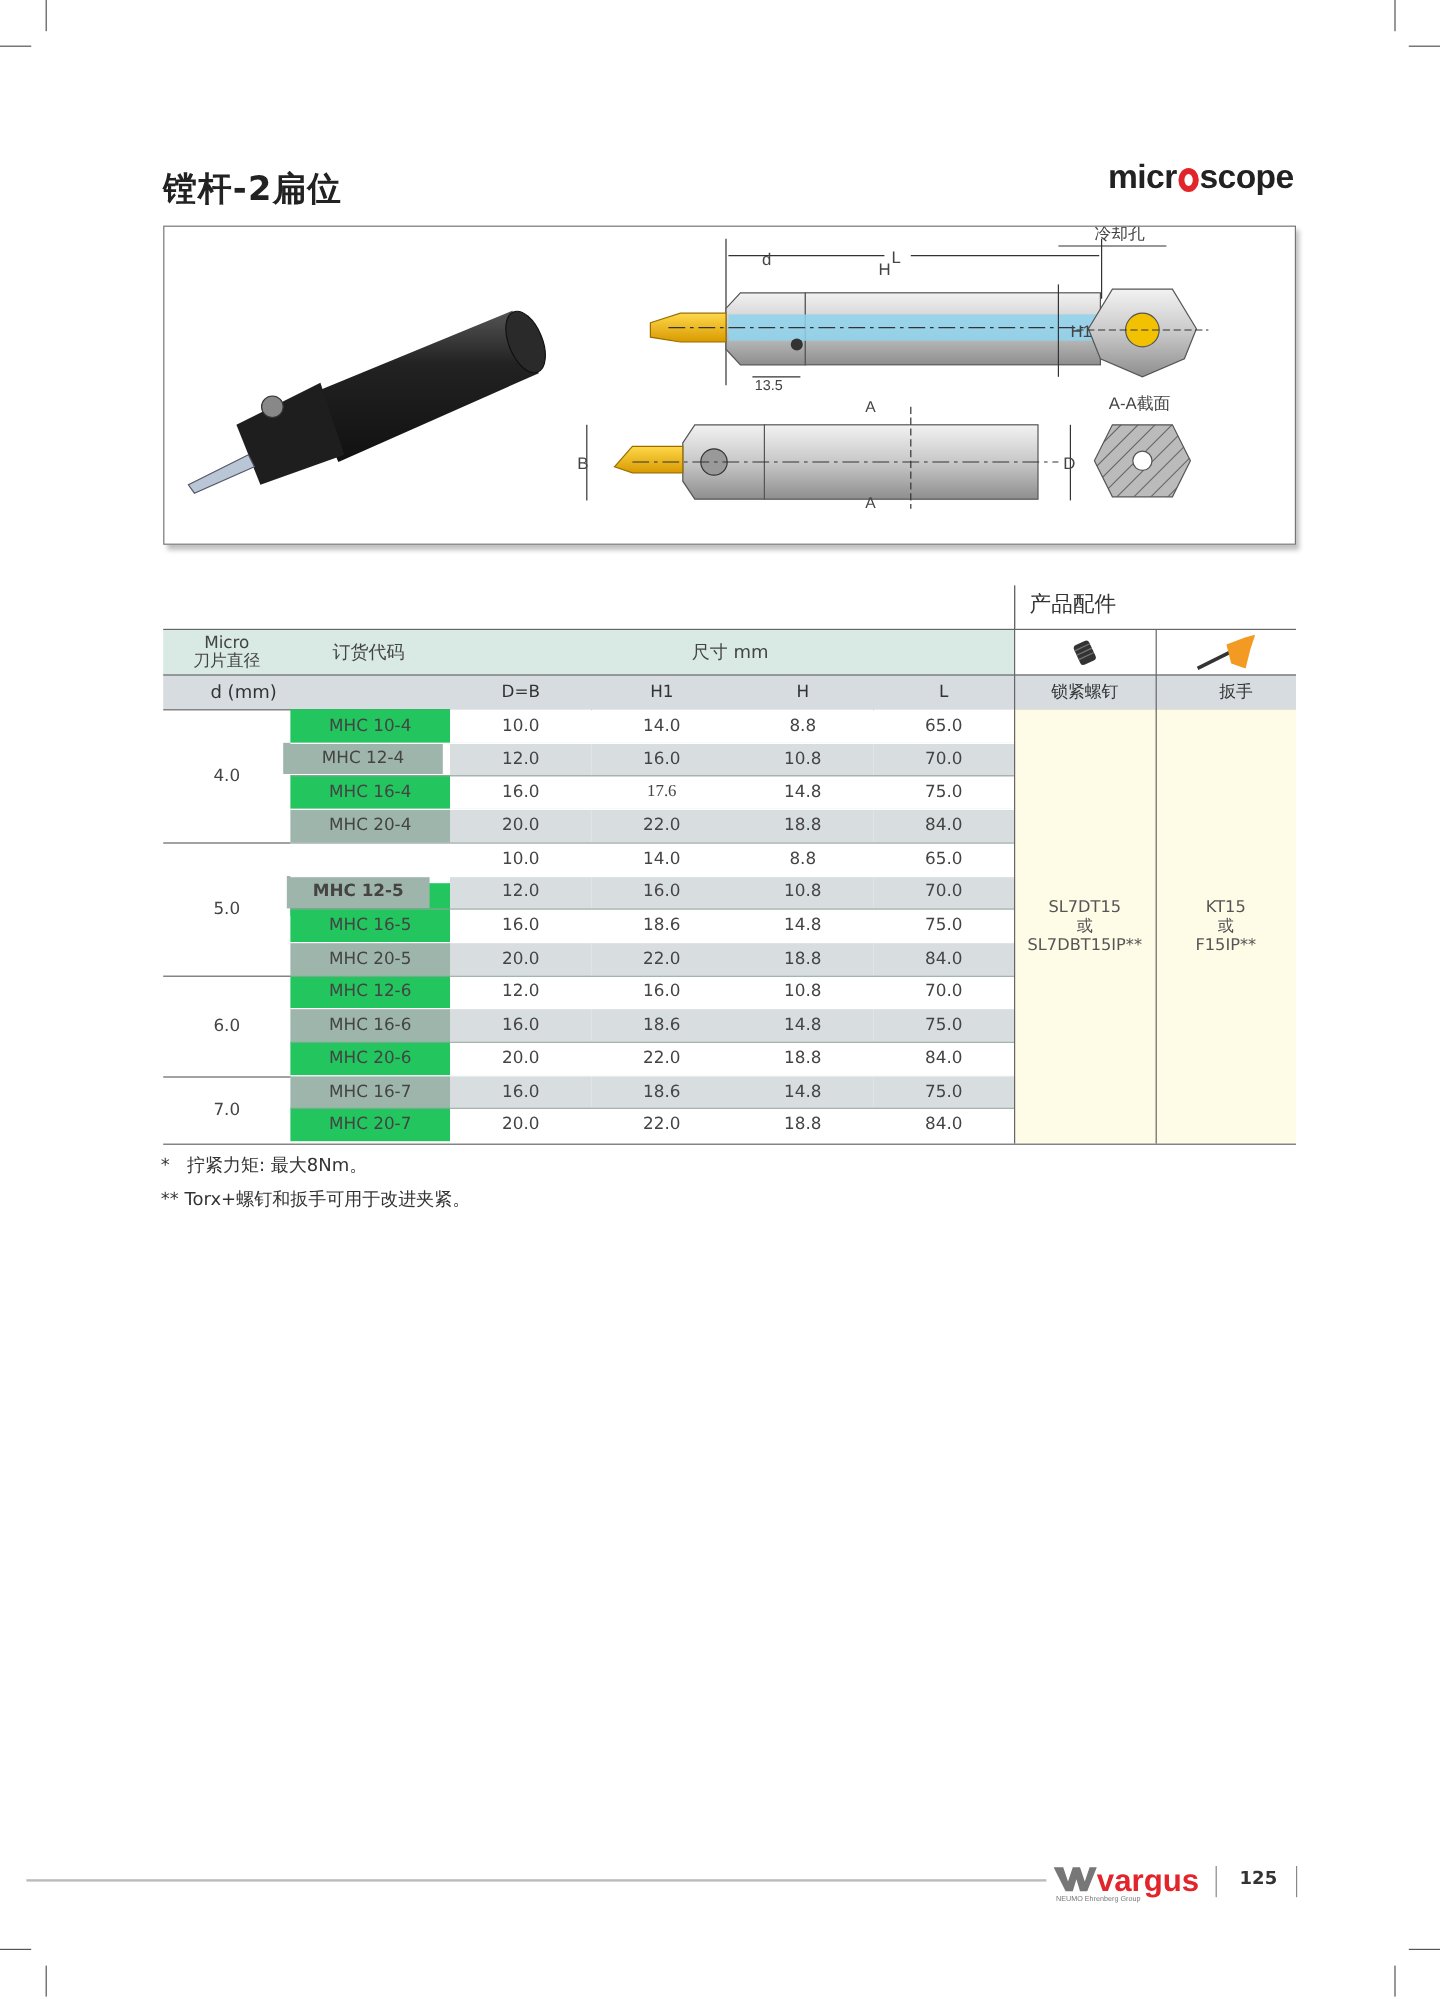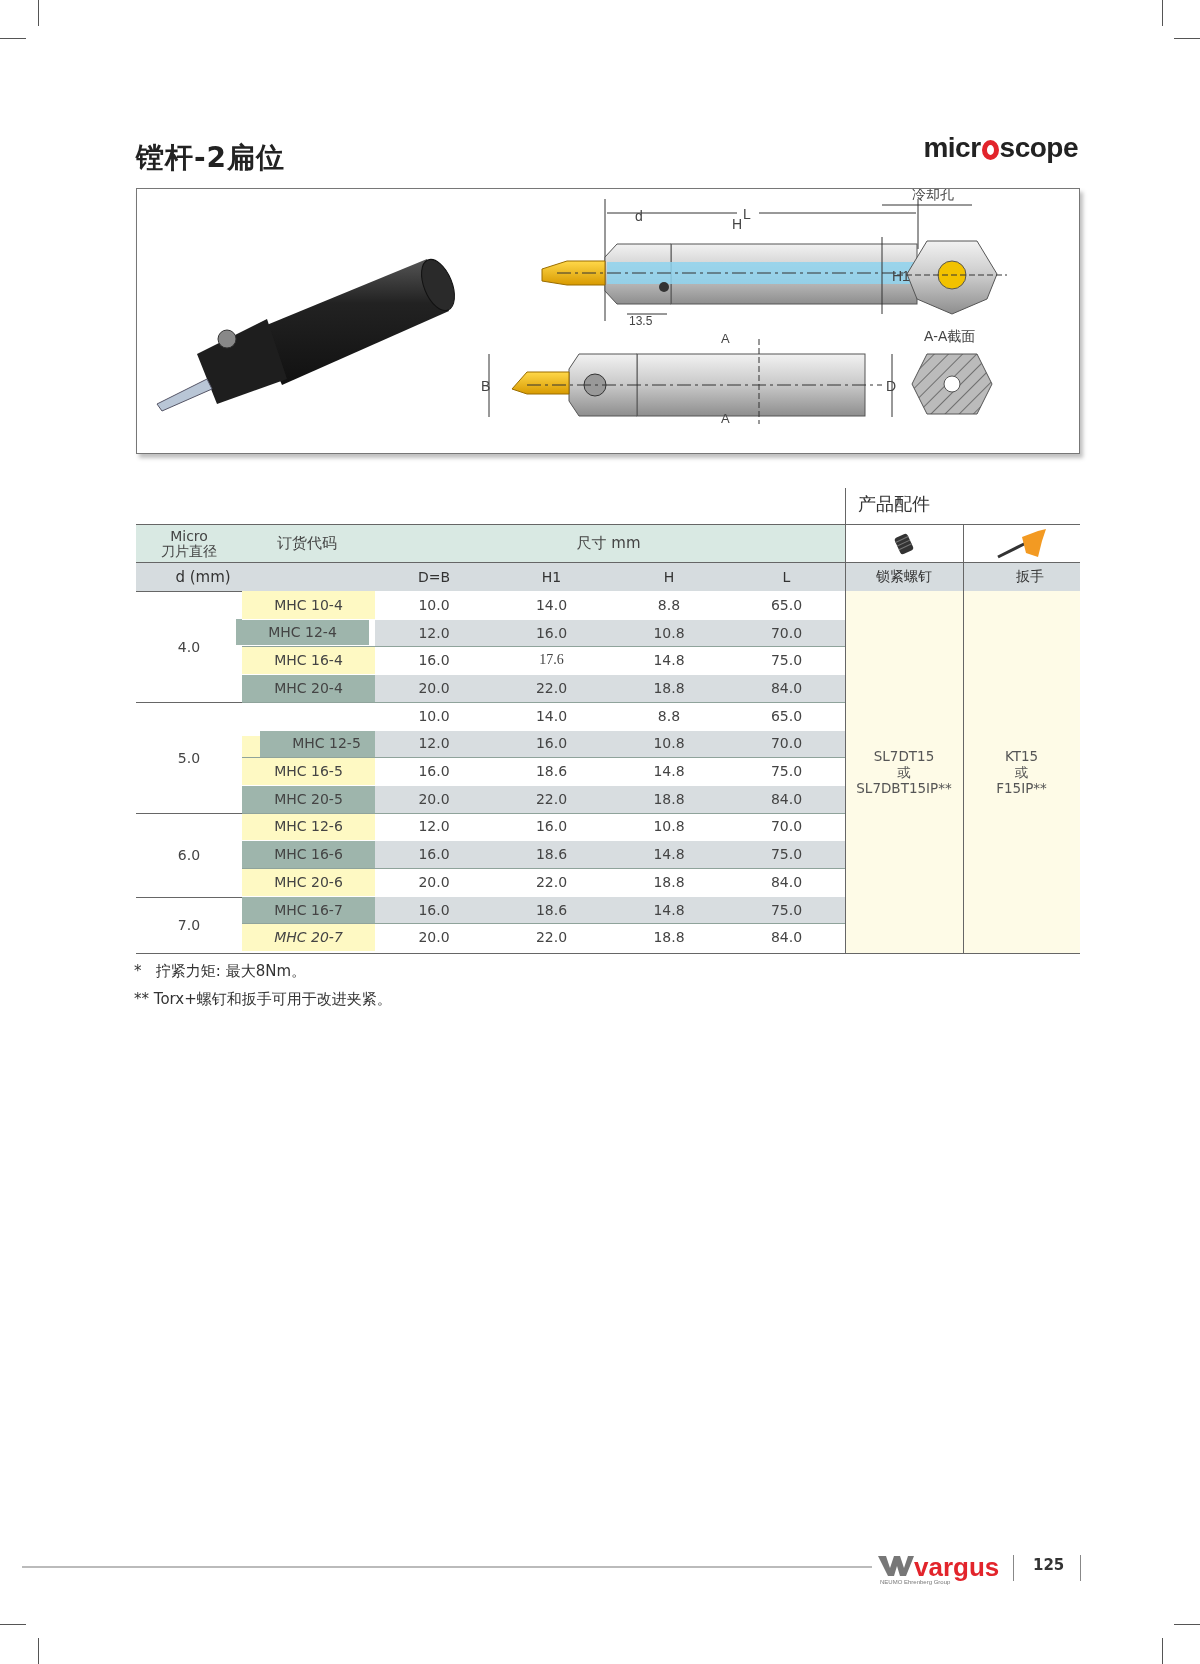--- a/index.html
+++ b/index.html
@@ -12,21 +12,21 @@
 
   .frame { position:absolute; left:136px; top:188px; width:944px; height:266px; border:1.5px solid #777; background:#fff; box-shadow:3px 4px 4px rgba(0,0,0,0.25); box-sizing:border-box; }
   .frame svg { position:absolute; left:0; top:0; }
   .acc-head { position:absolute; left:845px; top:488px; height:36px; border-left:1.5px solid #666; padding-left:12px; font-size:18px; color:#333; line-height:32px; }
   .hline { position:absolute; height:0; border-top:1.5px solid #666; }
 
   .hdr1 { position:absolute; left:136px; top:525px; width:709px; height:37px; background:#d9e9e3; }
   .cell { position:absolute; display:flex; align-items:center; justify-content:center; font-size:14px; color:#444; text-align:center; box-sizing:border-box; }
   .hdr2 { position:absolute; left:136px; top:562px; width:944px; height:29px; background:#d6dcdf; }
   .vline { position:absolute; width:0; border-left:1.5px solid #666; }
-  .code-light { background:#fef9c3; }
+  .code-light { background:#22c55e; }
   .code-dark { background:#9eb5ac; }
   .val-grey { background:#d8dde0; }
   .val-white { background:#ffffff; }
   .rowsep { position:absolute; height:0; border-top:1px solid #fff; }
   .acc-body { position:absolute; top:591px; height:362px; background:#fefbe7; }
   .acc-text { position:absolute; font-size:13.5px; color:#555; text-align:center; line-height:16px; }
   .note { position:absolute; left:134px; font-size:15px; color:#333; }
   .footline { position:absolute; left:22px; top:1566px; width:850px; height:2px; background:#bbb; }
   .vargus { position:absolute; left:878px; top:1552px; }
   .pageno { position:absolute; left:1033px; top:1556px; font-size:15px; font-weight:bold; color:#333; }
@@ -199,21 +199,21 @@
     <div class="cell val-grey" style="left: 493px; top: 674.1px; width: 117px; height: 27.7px;">22.0</div>
     <div class="cell val-grey" style="left: 610px; top: 674.1px; width: 118px; height: 27.7px;">18.8</div>
     <div class="cell val-grey" style="left: 728px; top: 674.1px; width: 117px; height: 27.7px;">84.0</div>
     <div class="rowsep" style="left: 242px; top: 674.1px; width: 603px; border-top-color: rgb(255, 255, 255);"></div>
     <div class="cell code-light" style="left: 242px; top: 701.8px; width: 133px; height: 27.7px; margin-top: 34px;">MHC 10-5</div>
     <div class="cell val-white" style="left: 375px; top: 701.8px; width: 118px; height: 27.7px;">10.0</div>
     <div class="cell val-white" style="left: 493px; top: 701.8px; width: 117px; height: 27.7px;">14.0</div>
     <div class="cell val-white" style="left: 610px; top: 701.8px; width: 118px; height: 27.7px;">8.8</div>
     <div class="cell val-white" style="left: 728px; top: 701.8px; width: 117px; height: 27.7px;">65.0</div>
     <div class="rowsep" style="left: 242px; top: 701.8px; width: 603px; border-top-color: rgb(143, 163, 155);"></div>
-    <div class="cell code-dark" style="left: 260px; top: 729.5px; width: 133px; height: 27.7px;">MHC 12-5</div>
+    <div class="cell code-dark" style="left: 239px; top: 729.5px; width: 119px; height: 27.7px; font-weight: bold;">MHC 12-5</div>
     <div class="cell val-grey" style="left: 375px; top: 729.5px; width: 118px; height: 27.7px;">12.0</div>
     <div class="cell val-grey" style="left: 493px; top: 729.5px; width: 117px; height: 27.7px;">16.0</div>
     <div class="cell val-grey" style="left: 610px; top: 729.5px; width: 118px; height: 27.7px;">10.8</div>
     <div class="cell val-grey" style="left: 728px; top: 729.5px; width: 117px; height: 27.7px;">70.0</div>
     <div class="rowsep" style="left: 242px; top: 729.5px; width: 603px; border-top-color: rgb(255, 255, 255);"></div>
     <div class="cell code-light" style="left: 242px; top: 757.2px; width: 133px; height: 27.7px;">MHC 16-5</div>
     <div class="cell val-white" style="left: 375px; top: 757.2px; width: 118px; height: 27.7px;">16.0</div>
     <div class="cell val-white" style="left: 493px; top: 757.2px; width: 117px; height: 27.7px;">18.6</div>
     <div class="cell val-white" style="left: 610px; top: 757.2px; width: 118px; height: 27.7px;">14.8</div>
     <div class="cell val-white" style="left: 728px; top: 757.2px; width: 117px; height: 27.7px;">75.0</div>
@@ -241,21 +241,21 @@
     <div class="cell val-white" style="left: 493px; top: 868px; width: 117px; height: 27.7px;">22.0</div>
     <div class="cell val-white" style="left: 610px; top: 868px; width: 118px; height: 27.7px;">18.8</div>
     <div class="cell val-white" style="left: 728px; top: 868px; width: 117px; height: 27.7px;">84.0</div>
     <div class="rowsep" style="left: 242px; top: 868px; width: 603px; border-top-color: rgb(143, 163, 155);"></div>
     <div class="cell code-dark" style="left: 242px; top: 895.7px; width: 133px; height: 27.7px;">MHC 16-7</div>
     <div class="cell val-grey" style="left: 375px; top: 895.7px; width: 118px; height: 27.7px;">16.0</div>
     <div class="cell val-grey" style="left: 493px; top: 895.7px; width: 117px; height: 27.7px;">18.6</div>
     <div class="cell val-grey" style="left: 610px; top: 895.7px; width: 118px; height: 27.7px;">14.8</div>
     <div class="cell val-grey" style="left: 728px; top: 895.7px; width: 117px; height: 27.7px;">75.0</div>
     <div class="rowsep" style="left: 242px; top: 895.7px; width: 603px; border-top-color: rgb(255, 255, 255);"></div>
-    <div class="cell code-light" style="left: 242px; top: 923.4px; width: 133px; height: 27.7px; font-style: italic;">MHC 20-7</div>
+    <div class="cell code-light" style="left: 242px; top: 923.4px; width: 133px; height: 27.7px;">MHC 20-7</div>
     <div class="cell val-white" style="left: 375px; top: 923.4px; width: 118px; height: 27.7px;">20.0</div>
     <div class="cell val-white" style="left: 493px; top: 923.4px; width: 117px; height: 27.7px;">22.0</div>
     <div class="cell val-white" style="left: 610px; top: 923.4px; width: 118px; height: 27.7px;">18.8</div>
     <div class="cell val-white" style="left: 728px; top: 923.4px; width: 117px; height: 27.7px;">84.0</div>
     <div class="rowsep" style="left: 242px; top: 923.4px; width: 603px; border-top-color: rgb(143, 163, 155);"></div>
   </div>
 
 <div class="cell" style="left:136px;top:591px;width:106px;height:111px;">4.0</div>
 <div class="cell" style="left:136px;top:702px;width:106px;height:111px;">5.0</div>
 <div class="cell" style="left:136px;top:813px;width:106px;height:84px;">6.0</div>

